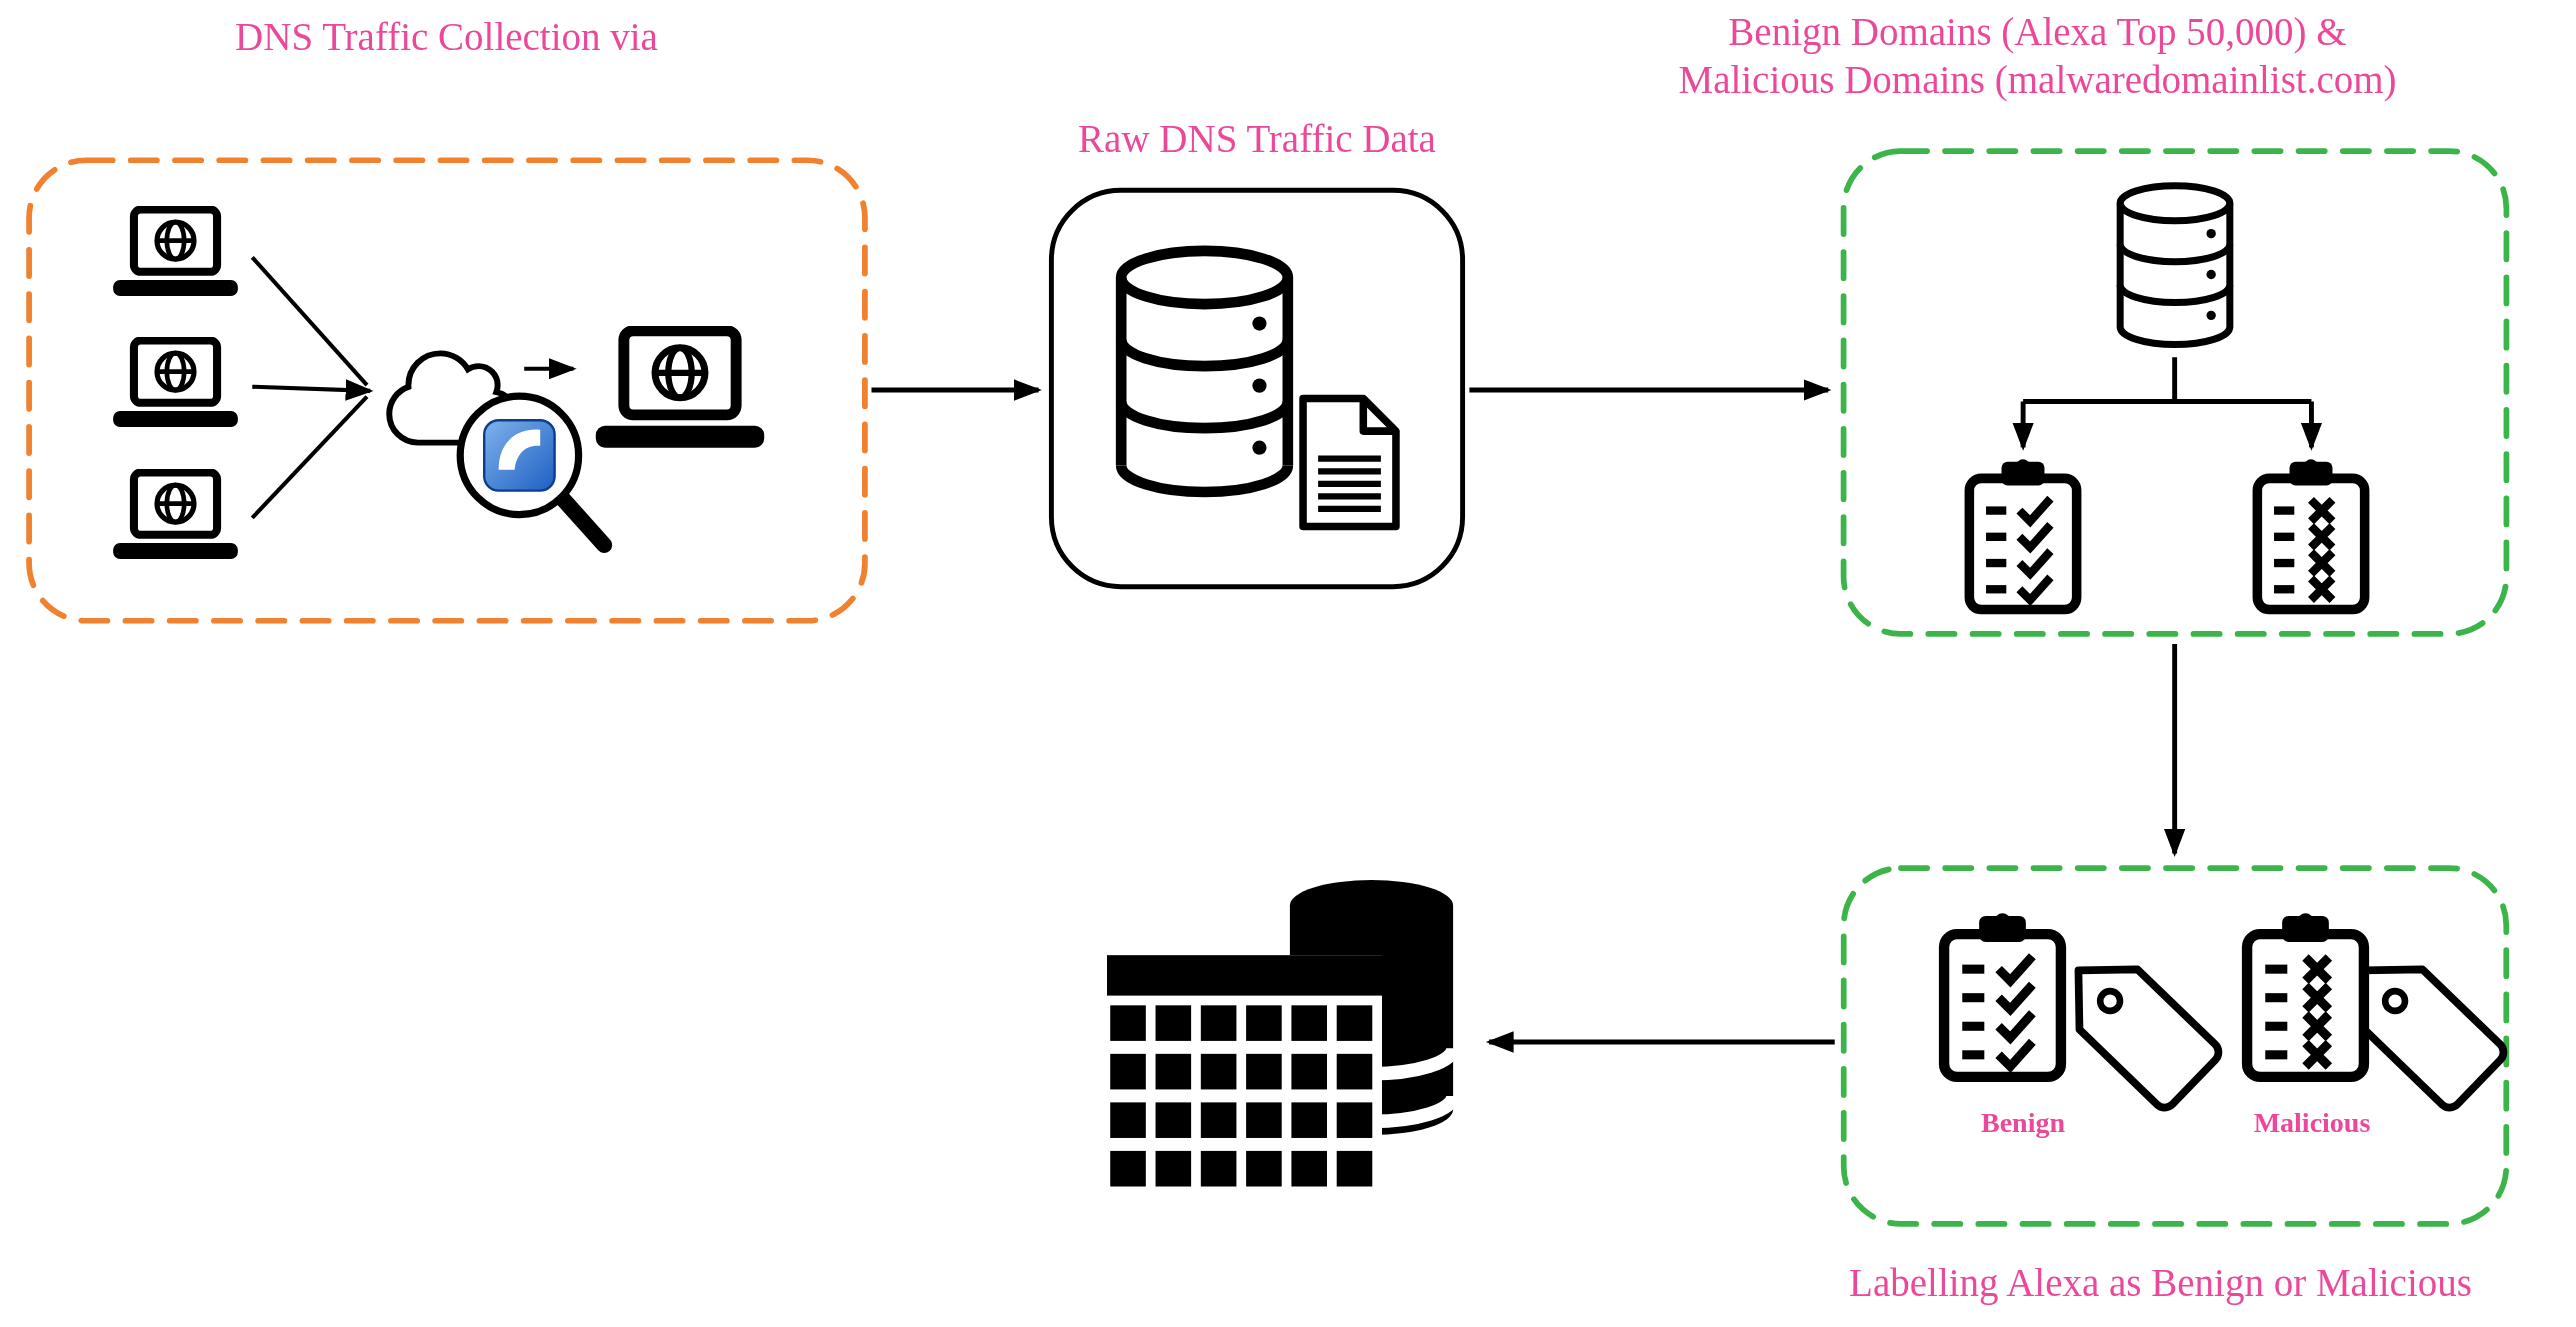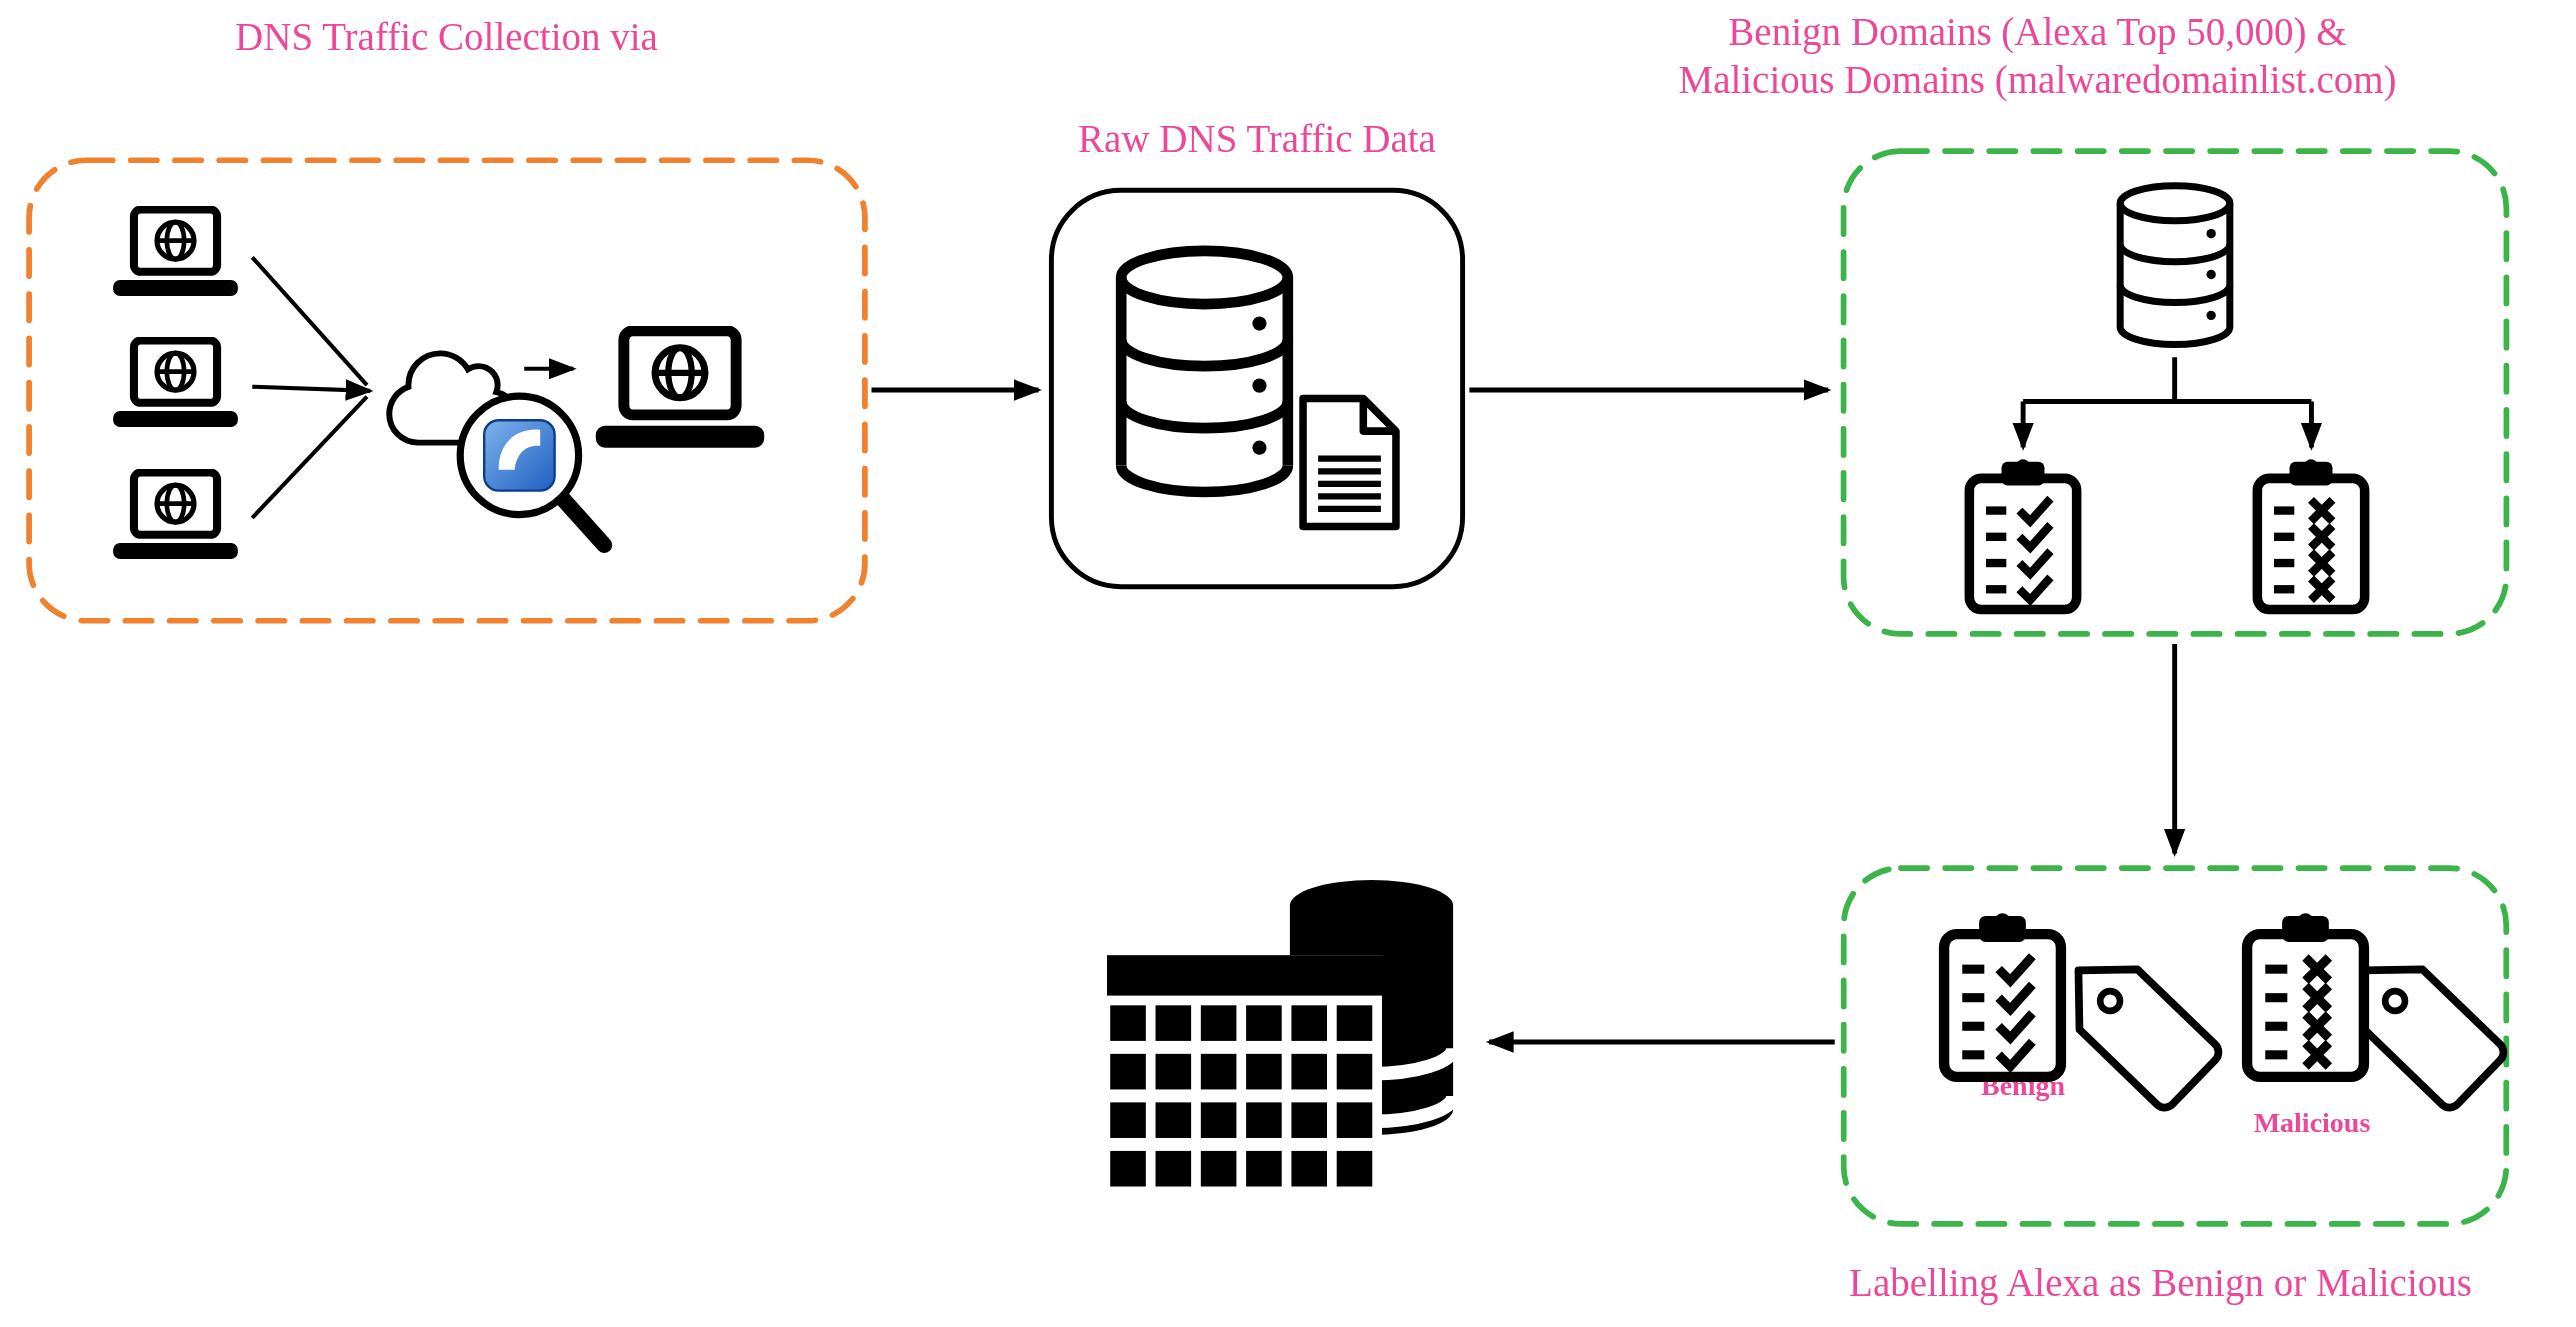--- a/index.html
+++ b/index.html
@@ -32,21 +32,21 @@
   <div class="abs title" style="left:1003px; top:115px; width:508px;">Raw DNS Traffic Data</div>
 
   <div class="abs title" style="left:1595px; top:8.2px; width:885px;">
     <div>Benign Domains (Alexa Top 50,000) &amp;</div>
     <div>Malicious Domains (malwaredomainlist.com)</div>
   </div>
 
   <div class="abs caption" style="left:1745px; top:1260px; width:831px;">Labelling Alexa as Benign or Malicious</div>
 
 
-  <div class="abs tag-label" style="left:1941px; top:1070px; width:164px;">Benign</div>
+  <div class="abs tag-label" style="left:1941px; top:1107px; width:164px;">Benign</div>
   <div class="abs tag-label" style="left:2230px; top:1107px; width:164px;">Malicious</div>
 
   <div class="abs" style="left:24.6px; top:156px; width:844px; height:469px;">
     <svg viewBox="0 0 1030 572">
       <rect x="5" y="5" width="1020" height="562" rx="70" fill="none" stroke="#F0812F" stroke-width="7" stroke-dasharray="32 22" stroke-linecap="round"></rect>
     </svg>
   </div>
 
   <div class="abs" style="left:1048px; top:187px; width:418px; height:403px;">
     <svg viewBox="0 0 510 492">

